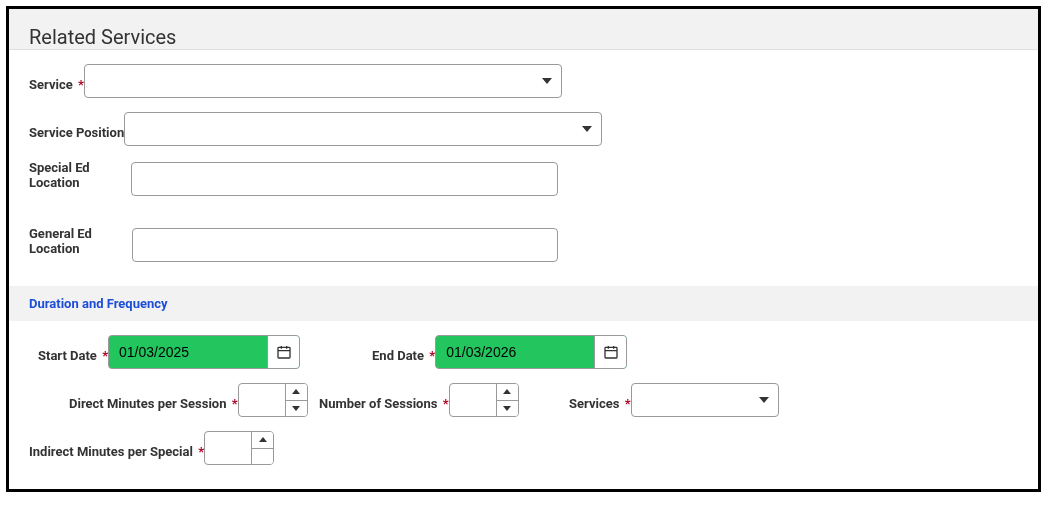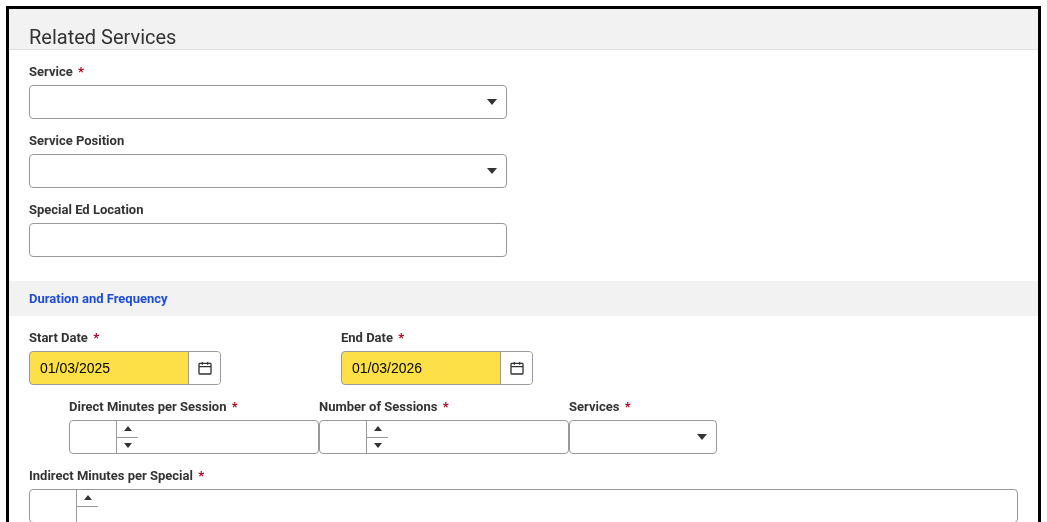--- a/index.html
+++ b/index.html
@@ -39,21 +39,21 @@
     .label-text {
       font-size: 13px;
       font-weight: 700;
       color: #333;
       display: block;
       margin-bottom: 6px;
     }
     .req { color: #b00020; margin-left: 2px; }
     .row { display: flex; gap: 30px; margin-bottom: 14px; flex-wrap: wrap; }
     .field.half { flex: 0 0 478px; }
-    .field { display: flex; flex-direction: column; }
+    .field { display: flex; flex-direction: row; align-items: flex-end; }
 
     .select-wrap {
       position: relative;
       width: 478px;
     }
     .select-wrap.small { width: 148px; }
     .select-input {
       width: 100%;
       height: 34px;
       border: 1px solid #999;
@@ -85,21 +85,21 @@
       font-size: 13px;
       background: #fff;
     }
 
     .date-wrap {
       display: inline-flex;
       border: 1px solid #999;
       border-radius: 4px;
       overflow: hidden;
       height: 34px;
-      background: #fde047;
+      background: #22c55e;
     }
     .date-text {
       border: none;
       padding: 4px 10px;
       font-size: 14px;
       width: 158px;
       outline: none;
       background: transparent;
     }
     .date-btn {
@@ -153,21 +153,21 @@
       border-right: 4px solid transparent;
       border-bottom: 5px solid #333;
     }
     .tri-down {
       width: 0; height: 0;
       border-left: 4px solid transparent;
       border-right: 4px solid transparent;
       border-top: 5px solid #333;
     }
 
-    .sec2-row1 { display: flex; gap: 120px; margin-bottom: 14px; }
+    .sec2-row1 { display: flex; gap: 72px; margin-bottom: 14px; margin-left: 9px; }
     .sec2-row2 { display: flex; margin-bottom: 14px; margin-left: 40px; }
     .sec2-row2 .c1 { width: 250px; }
     .sec2-row2 .c2 { width: 250px; }
     .sec2-row2 .c3 { width: 250px; }
     .sec2-row3 { margin-bottom: 14px; }
   </style>
 </head>
 <body>
 
 <div class="page">
@@ -197,20 +197,24 @@
         <div class="select-wrap">
           <select class="select-input"></select>
           <span class="select-arrow"></span>
         </div>
       </div>
     </div>
 
     <div class="row">
       <div class="field half">
         <label class="label-text">Special Ed Location</label>
+        <input type="text" class="text-input" value="" style="">
+      </div>
+      <div class="field half">
+        <label class="label-text">General Ed Location</label>
         <input type="text" class="text-input" value="" style="">
       </div>
     </div>
 
   </div>
 
   <div class="subheader-bar">
     <span class="label-text" style="margin:0;">Duration and Frequency</span>
   </div>
 

